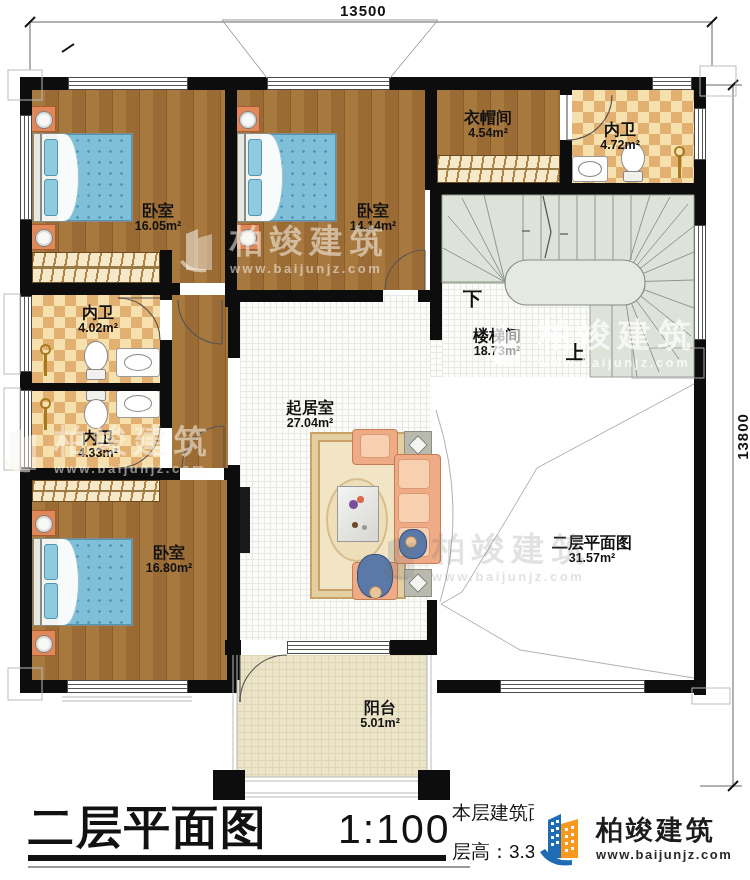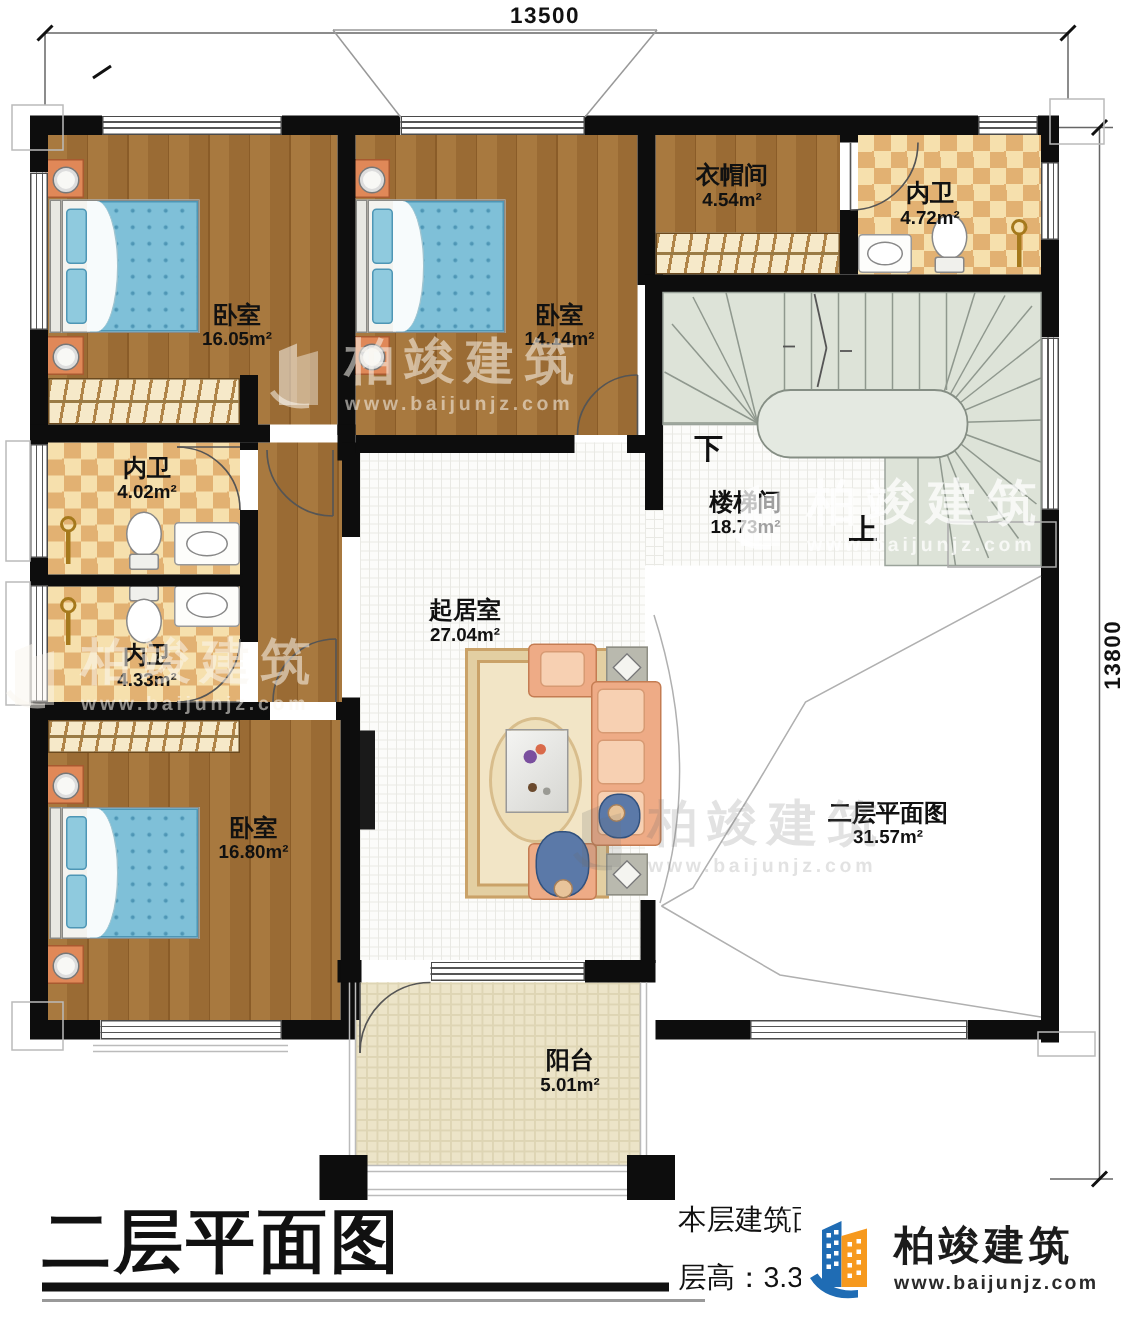--- a/index.html
+++ b/index.html
@@ -435,20 +435,21 @@
         <polygon points="20,12 34,8 34,44 20,44" fill="currentColor" opacity="0.8"></polygon>
         <path d="M2,36 Q10,48 28,46 L28,43 Q12,44 5,34 Z" fill="currentColor"></path>
       </svg>
     <div class="wm-col">
       <div class="wm-brand">柏竣建筑</div>
       <div class="wm-url">www.baijunjz.com</div>
     </div>
   </div>
 
   <div class="tb-title">二层平面图</div>
+  <div class="tb-scale">1:100</div>
   <div class="tb-line1"></div>
   <div class="tb-line2"></div>
   <div class="tb-area">本层建筑面积：</div>
   <div class="tb-height">层高：3.3m</div>
 
   <div class="logo">
     <svg width="58" height="62" viewBox="0 0 58 62">
       <path d="M6,44 Q16,60 38,57 L38,52 Q20,54 11,41 Z" fill="#1f6cb4"></path>
       <polygon points="14,12 27,6 27,50 14,50" fill="#1f6cb4"></polygon>
       <polygon points="27,16 44,11 44,50 27,50" fill="#f6991e"></polygon>

